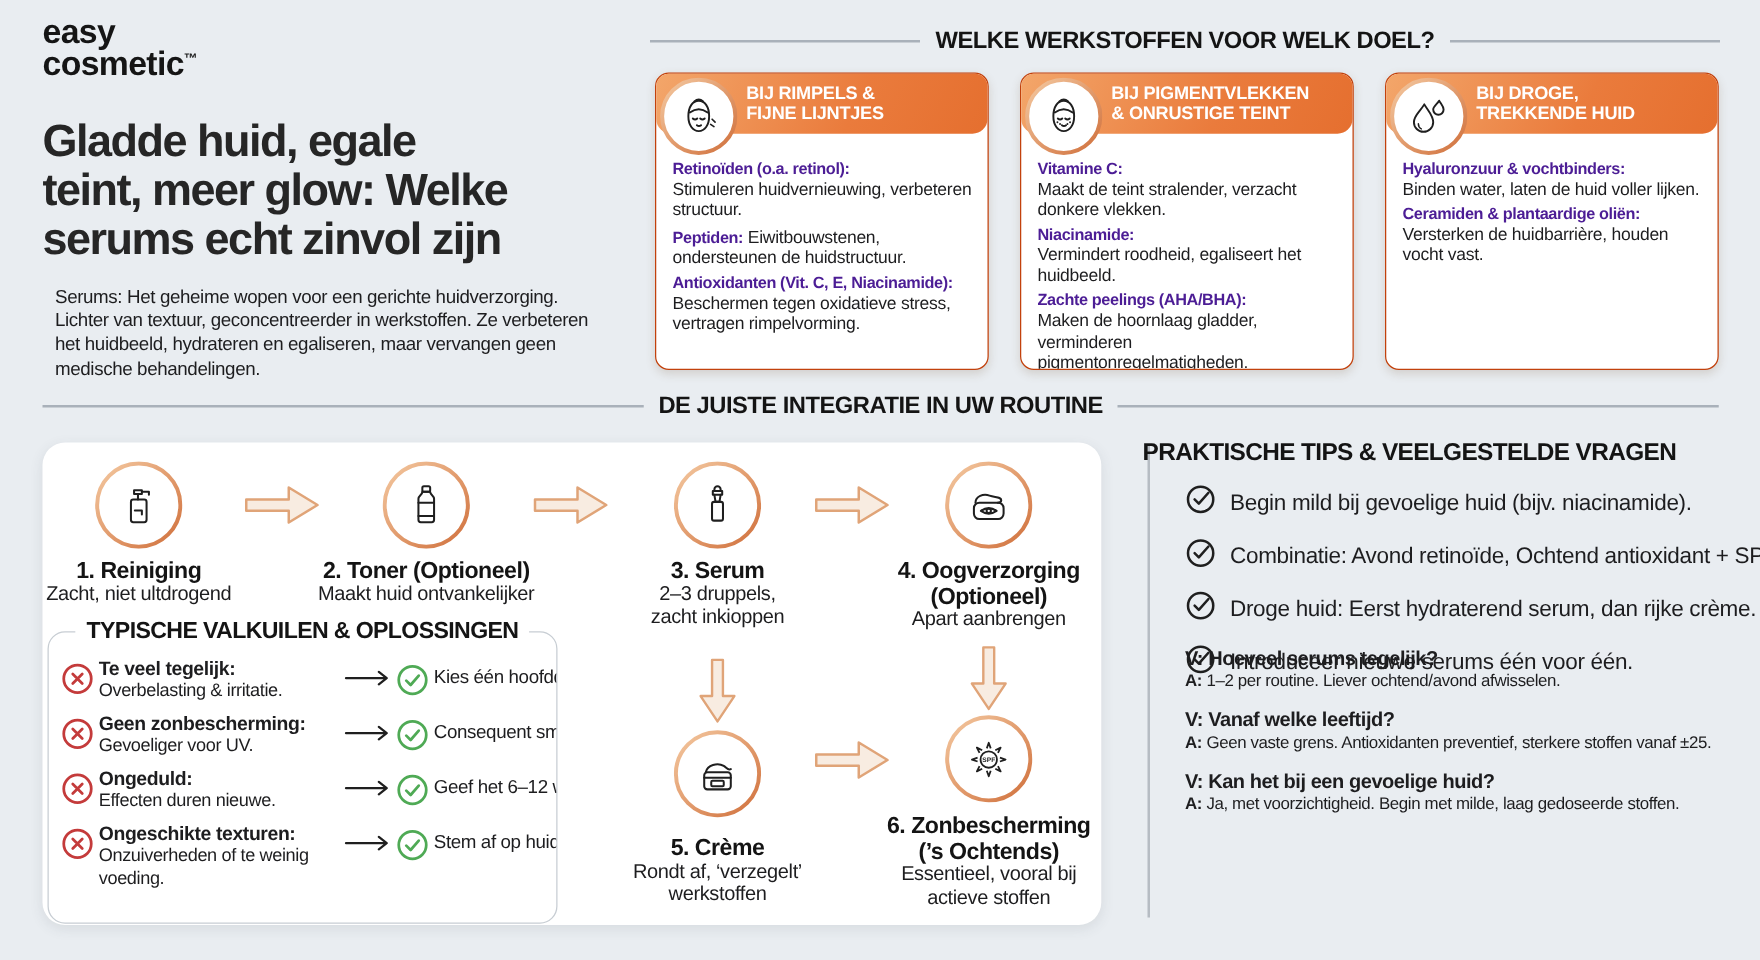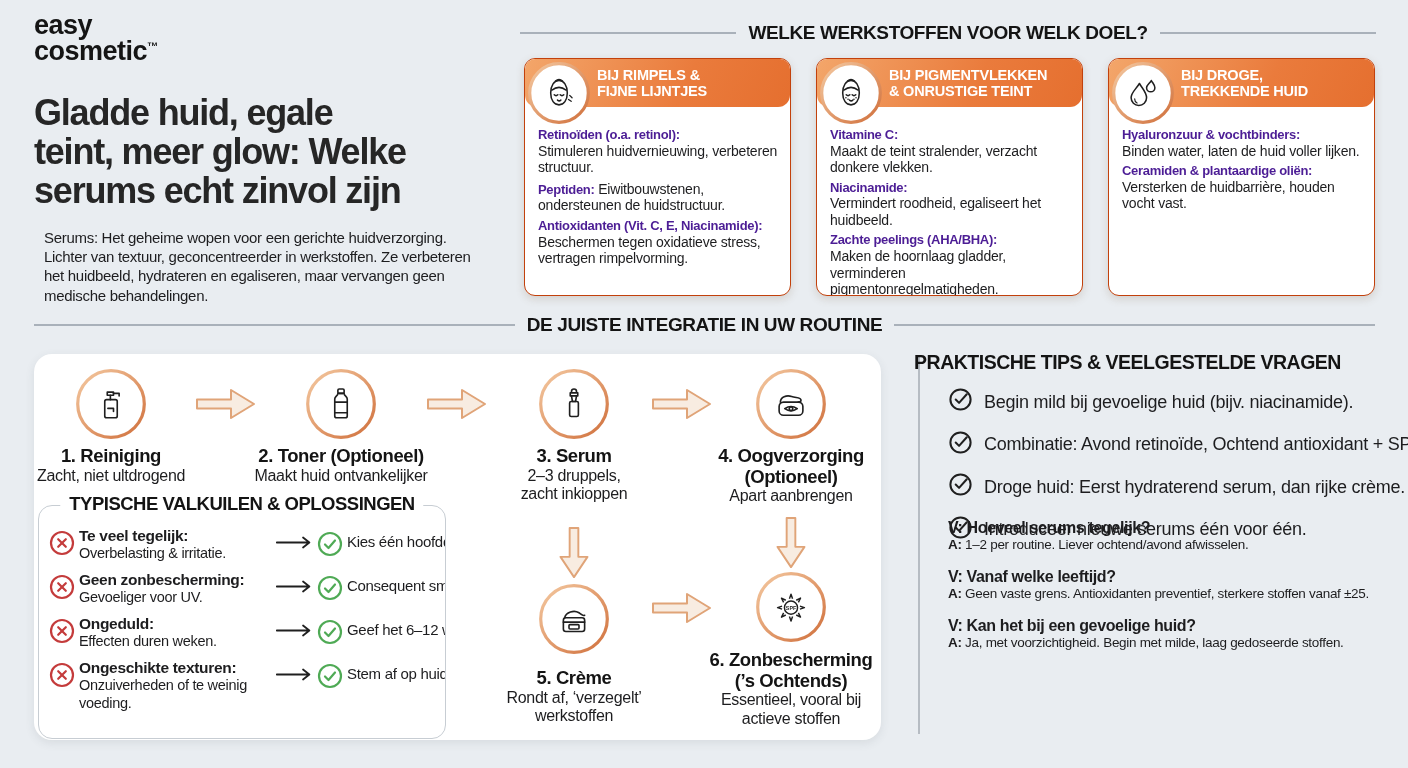--- a/index.html
+++ b/index.html
@@ -291,21 +291,21 @@
           </svg></span>
         <span class="pf-check"><svg viewBox="0 0 26 26" fill="none" stroke="#4faa55" stroke-width="2.2" stroke-linecap="round" stroke-linejoin="round" width="26" height="26">
             <circle cx="13" cy="13" r="11"></circle>
             <path d="M8 13.5 L11.5 17 L18 9.5"></path>
           </svg></span>
         <span class="pf-sol">Consequent smerent</span>
         <span class="pf-x"><svg viewBox="0 0 26 26" fill="none" stroke="#c43b3b" stroke-width="2.2" stroke-linecap="round" width="26" height="26">
             <circle cx="13" cy="13" r="11"></circle>
             <path d="M9.2 9.2 L16.8 16.8 M16.8 9.2 L9.2 16.8"></path>
           </svg></span>
-        <div class="pf-prob"><strong>Ongeduld:</strong><span>Effecten duren weken.</span></div>
+        <div class="pf-prob"><strong>Ongeduld:</strong><span>Effecten duren nieuwe.</span></div>
         <span class="pf-arrow"><svg viewBox="0 0 42 16" fill="none" stroke="#1f1f1f" stroke-width="2" stroke-linecap="round" stroke-linejoin="round" width="38" height="15">
             <path d="M2 8 H38 M31 2.5 L38 8 L31 13.5"></path>
           </svg></span>
         <span class="pf-check"><svg viewBox="0 0 26 26" fill="none" stroke="#4faa55" stroke-width="2.2" stroke-linecap="round" stroke-linejoin="round" width="26" height="26">
             <circle cx="13" cy="13" r="11"></circle>
             <path d="M8 13.5 L11.5 17 L18 9.5"></path>
           </svg></span>
         <span class="pf-sol">Geef het 6–12 weken.</span>
         <span class="pf-x"><svg viewBox="0 0 26 26" fill="none" stroke="#c43b3b" stroke-width="2.2" stroke-linecap="round" width="26" height="26">
             <circle cx="13" cy="13" r="11"></circle>

